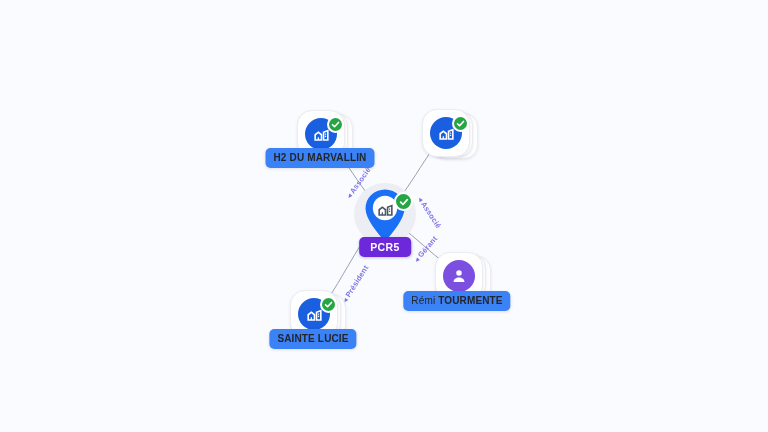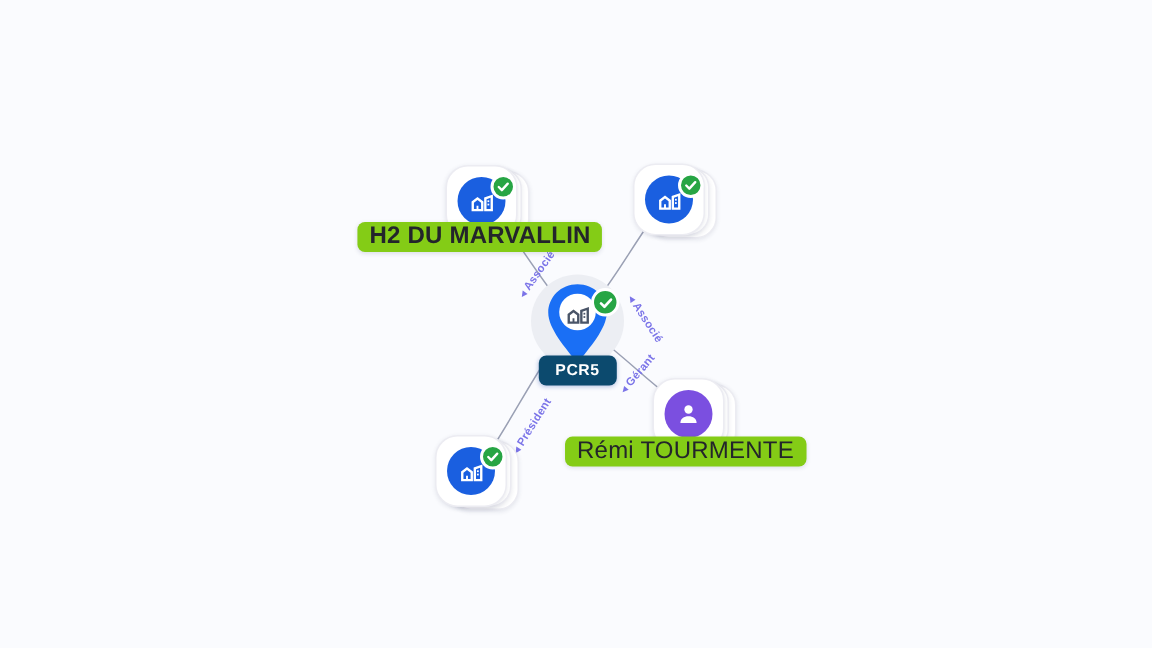--- a/index.html
+++ b/index.html
@@ -81,35 +81,35 @@
     align-items: center;
     justify-content: center;
     box-sizing: border-box;
   }
   .check-badge svg { display: block; }
 
   
   .node-label {
     position: absolute;
     transform: translateX(-50%);
-    background: #84cc16;
+    background: #3b82f6;
     color: #23252b;
-    font-size: 16px;
+    font-size: 10px;
     font-weight: 700;
     letter-spacing: 0.15px;
     white-space: nowrap;
     padding: 4px 8px 4px 8px;
     border-radius: 5px;
     box-shadow: 0 1px 3px rgba(40,50,90,0.13);
     line-height: 12px;
   }
   .node-label.person-label {
     font-weight: 400;
   }
-  .node-label.person-label b { font-weight: 400; }
+  .node-label.person-label b { font-weight: 700; }
 
   
   #center-node {
     position: absolute;
   }
   .center-halo {
     position: absolute;
     left: -31px;
     top: -31px;
     width: 62px;
@@ -135,21 +135,21 @@
     background: #27a544;
     border: 2px solid #ffffff;
     box-sizing: border-box;
     display: flex;
     align-items: center;
     justify-content: center;
   }
   .center-pill {
     position: absolute;
     transform: translateX(-50%);
-    background: #0c4a6e;
+    background: #6d28d9;
     color: #ffffff;
     font-size: 10.5px;
     font-weight: 700;
     letter-spacing: 0.4px;
     padding: 4px 11px;
     border-radius: 5px;
     white-space: nowrap;
     box-shadow: 0 1px 3px rgba(20,60,160,0.28);
     line-height: 12px;
   }
@@ -272,20 +272,21 @@
         <rect x="16.4" y="10.8" width="1.5" height="1.5"></rect>
         <rect x="16.4" y="13.6" width="1.5" height="1.5"></rect>
       </svg>
     </div>
     <div class="check-badge">
       <svg width="9" height="9" viewBox="0 0 24 24" fill="none" stroke="#ffffff" stroke-width="4.2" stroke-linecap="round" stroke-linejoin="round">
         <polyline points="4,12.5 9.5,18 20,6.5"></polyline>
       </svg>
     </div>
   </div>
+  <div class="node-label" style="left:313px; top:329px;">SAINTE LUCIE</div>
 
   <div id="center-node" class="node" style="left:385px; top:214px;">
     <div class="center-halo"></div>
     <div class="pin">
       <svg width="48" height="58" viewBox="0 0 48 58">
         <path d="M24 2.5 C13 2.5 4.5 11 4.5 21.5 C4.5 32 16 45 24 55 C32 45 43.5 32 43.5 21.5 C43.5 11 35 2.5 24 2.5 Z" fill="#1a6ff5"></path>
         <circle cx="24" cy="21" r="12.2" fill="#ffffff"></circle>
       </svg>
     </div>
     <div style="position:absolute; left:-9px; top:-14px; width:19px; height:19px;">

